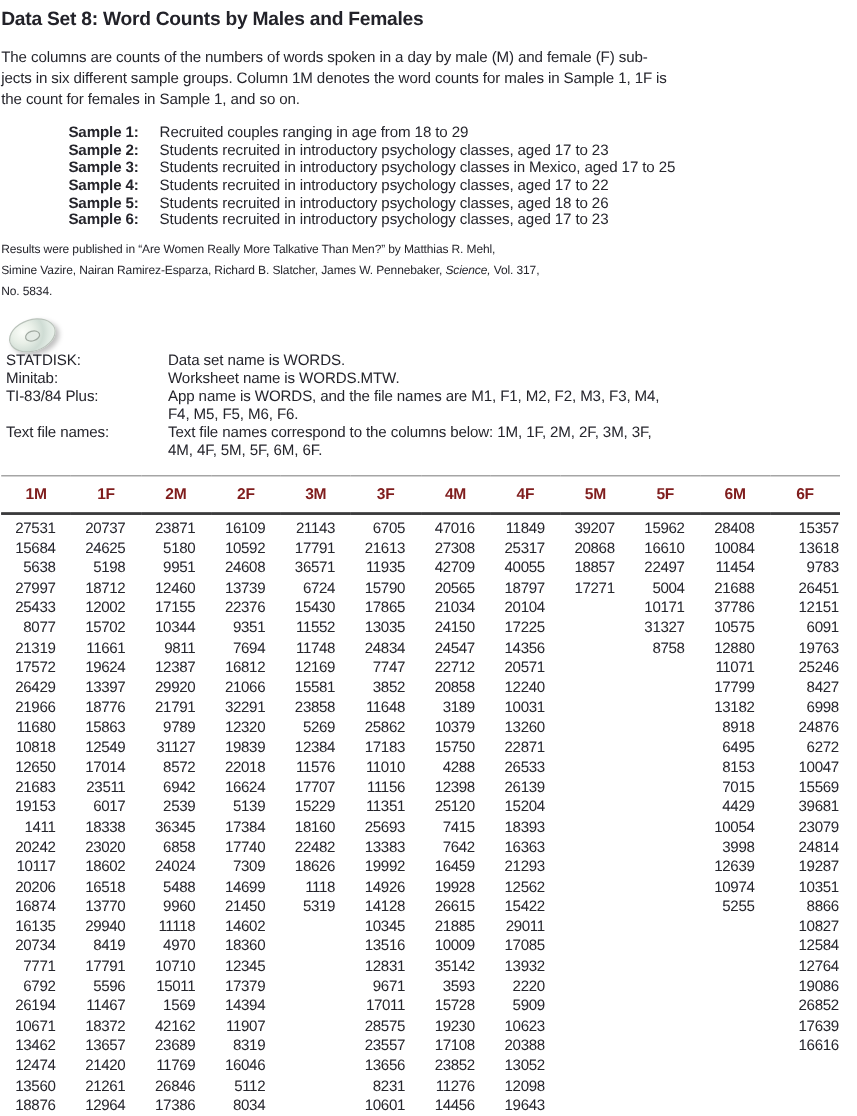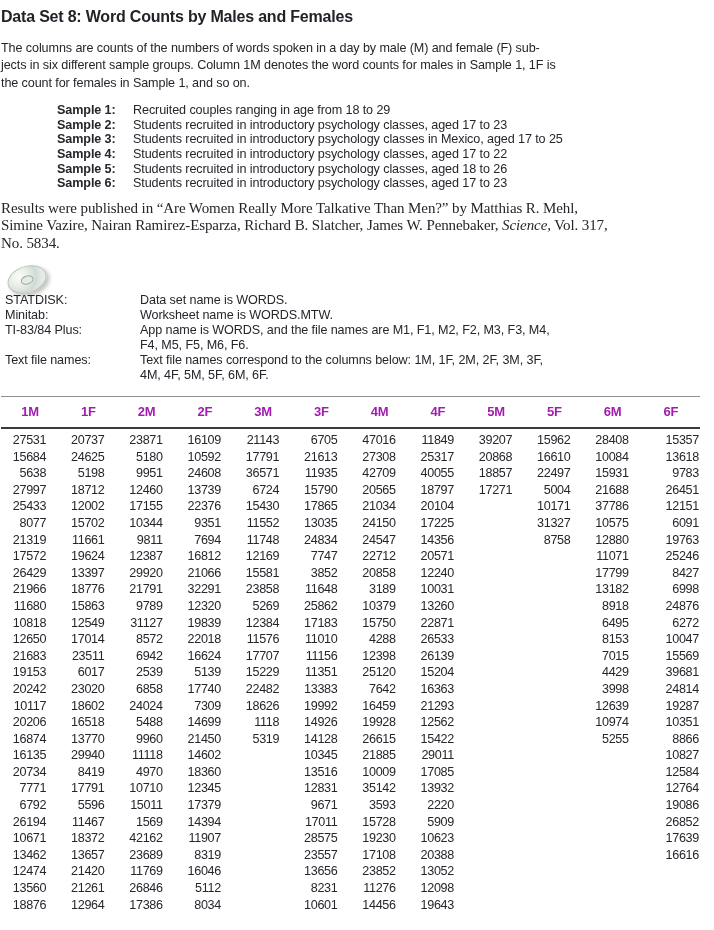--- a/index.html
+++ b/index.html
@@ -21,23 +21,22 @@
     font-size:12.6px; line-height:17.3px; letter-spacing:-0.1px;
     margin:14px 0 0 0;
   }
 
   .samples { margin:11px 0 0 56px; font-size:12.6px; line-height:14.7px; letter-spacing:-0.1px; }
   .sample-row { display:flex; }
   .sample-label { width:76px; flex:none;font-weight:bold; }
 
   .results {
     white-space:pre-line;
-    font-size:15px; line-height:17.3px; letter-spacing:-0.1px;
+    font-size:10px; line-height:17.3px; letter-spacing:-0.1px;
     margin:9px 0 12px 0;
-    font-family:Liberation Serif, serif;
   }
   .results i { font-style:italic;text-align:right; }
 
   .fileinfo-wrap { display:flex; margin-top:12px;flex-direction:column; }
   .disc-outer { width:52px; flex:none; padding-top:2px; }
   .disc {
     width:38px; height:25px; margin-left:6px;
     border-radius:50%;
     transform:rotate(-18deg);
     background:radial-gradient(circle at 32% 30%, #fbfdf9 0%, #e8efe7 30%, #cfdcd4 55%, #dfe9e2 70%, #f2f6f1 100%);
@@ -55,21 +54,21 @@
   .fi-label { width:135px; flex:none; }
   .fi-text { white-space:pre-line; }
 
   table.data-table {
     width:100%; border-collapse:collapse; table-layout:fixed;
     margin-top:13px;
   }
   table.data-table thead tr { border-top:1px solid #8f8f8f; border-bottom:2px solid #3a3a3c; }
   table.data-table th {
     font-weight:bold; font-size:13px; letter-spacing:-0.2px;
-    text-align:center; padding:7px 0 8px 0; color:#a21caf;
+    text-align:center; padding:7px 0 8px 0; color:#7f1d1d;
   }
   table.data-table td {
     font-size:12.6px; letter-spacing:-0.3px;
     text-align:right; padding:0 13px 0 0; height:16.6px; line-height:16.6px;
     font-variant-numeric:tabular-nums;
   }
   table.data-table td:last-child { padding-right:1px; }
   table.data-table tbody tr:first-child td { padding-top:3px; }
 </style>
 </head>
@@ -203,21 +202,21 @@
           <td>5638</td>
           <td>5198</td>
           <td>9951</td>
           <td>24608</td>
           <td>36571</td>
           <td>11935</td>
           <td>42709</td>
           <td>40055</td>
           <td>18857</td>
           <td>22497</td>
-          <td>15931</td>
+          <td>11454</td>
           <td>9783</td>
         </tr>
         <tr>
           <td>27997</td>
           <td>18712</td>
           <td>12460</td>
           <td>13739</td>
           <td>6724</td>
           <td>15790</td>
           <td>20565</td>
@@ -375,20 +374,34 @@
           <td>15229</td>
           <td>11351</td>
           <td>25120</td>
           <td>15204</td>
           <td></td>
           <td></td>
           <td>4429</td>
           <td>39681</td>
         </tr>
         <tr>
+          <td>1411</td>
+          <td>18338</td>
+          <td>36345</td>
+          <td>17384</td>
+          <td>18160</td>
+          <td>25693</td>
+          <td>7415</td>
+          <td>18393</td>
+          <td></td>
+          <td></td>
+          <td>10054</td>
+          <td>23079</td>
+        </tr>
+        <tr>
           <td>20242</td>
           <td>23020</td>
           <td>6858</td>
           <td>17740</td>
           <td>22482</td>
           <td>13383</td>
           <td>7642</td>
           <td>16363</td>
           <td></td>
           <td></td>

